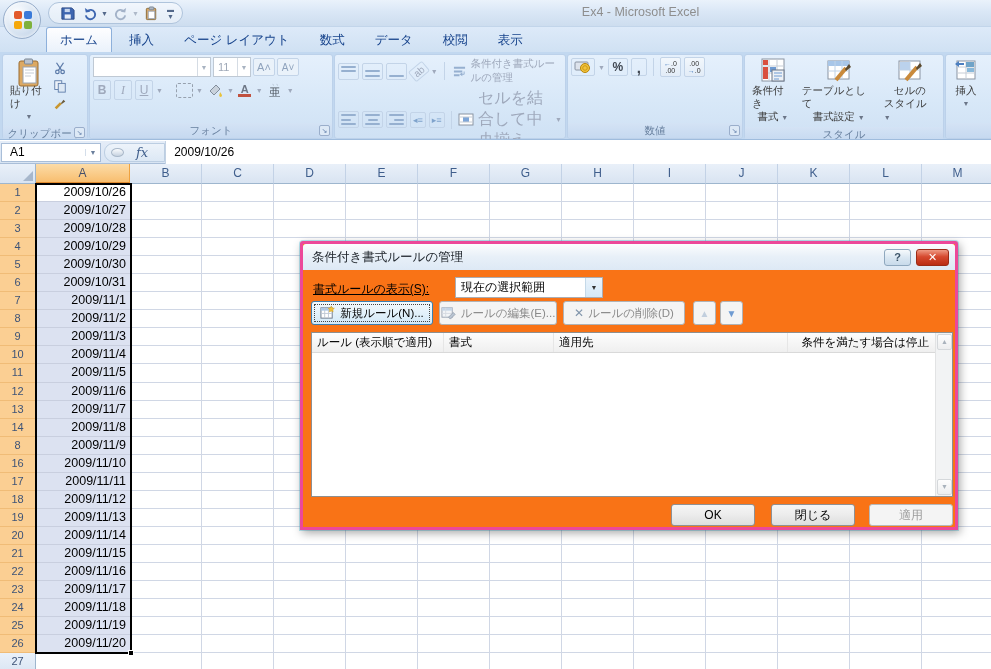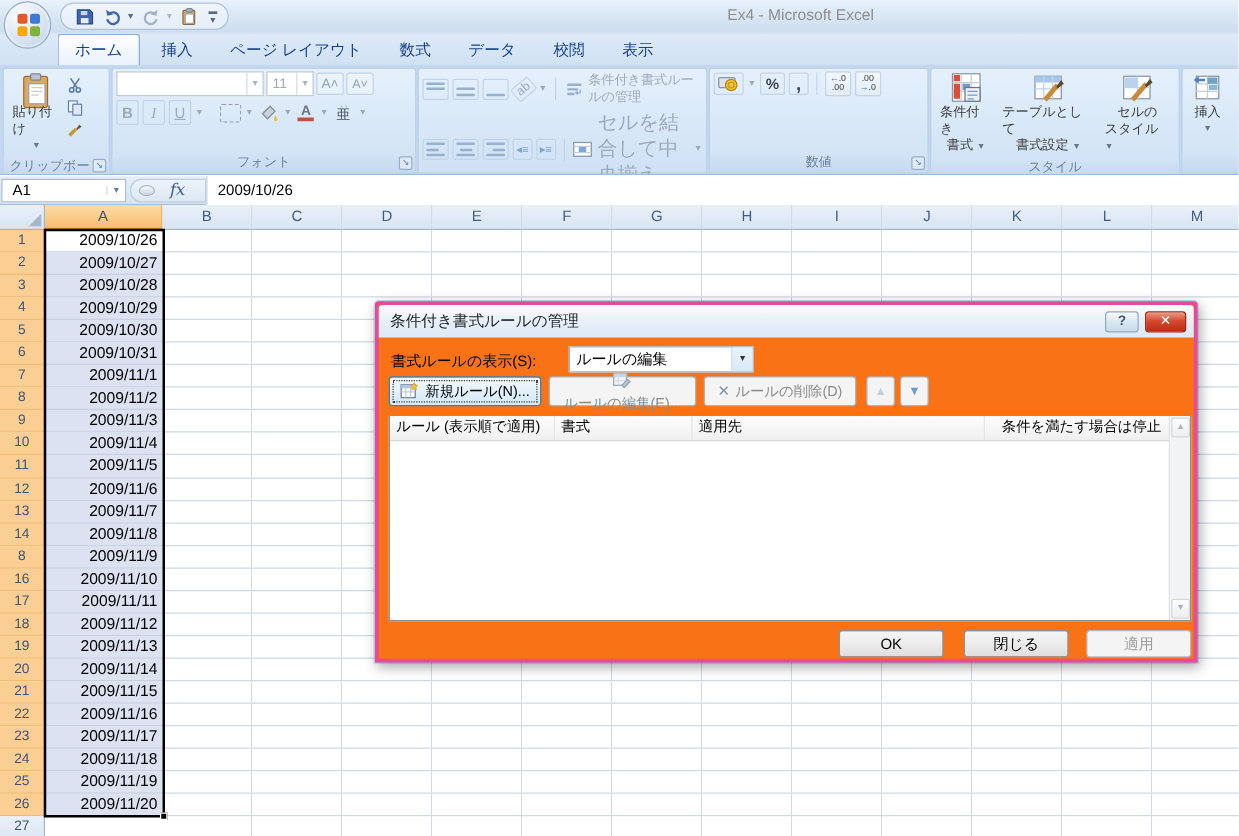--- a/index.html
+++ b/index.html
@@ -100,31 +100,31 @@
     z-index:10; }
   .dlg-title { height:26px; background:linear-gradient(#FCFDFE,#E8F0F8 48%,#DDE9F5); border-radius:3px 3px 0 0;
     display:flex; align-items:center; padding:0 6px 0 9px; font-size:12.5px; color:#20262D; }
   .dlg-help { margin-left:auto; width:27px; height:17px; background:linear-gradient(#F6FAFC,#DAE7F2 50%,#C8DAEA);
     border:1px solid #8FA8BE; border-radius:3px; color:#3C5468; font-weight:bold; font-size:11px;
     text-align:center; line-height:15px; }
   .dlg-close { width:33px; height:17px; margin-left:5px; background:linear-gradient(#EE9A84,#D6492F 45%,#BA2D13);
     border:1px solid #9C2B16; border-radius:3px; color:#fff; font-weight:bold; font-size:11px;
     text-align:center; line-height:15px; }
   .dlg-body { position:relative; height:263px; font-size:12px; color:#000; }
-  .show-label { position:absolute; left:10px; top:11px; }
+  .show-label { position:absolute; left:10px; top:11px;text-decoration:underline; }
   .show-combo { position:absolute; left:152px; top:7px; width:148px; height:21px; background:#fff;
     border:1px solid #ABADB3; display:flex; align-items:center; padding-left:5px; font-size:12px; }
   .show-combo .cb-arrow { margin-left:auto; width:17px; height:100%; background:linear-gradient(#EAF3FB,#D5E9F8);
     border-left:1px solid #C5D9E8; display:flex; align-items:center; justify-content:center; font-size:7px; color:#333; }
   .tool-btn { position:absolute; top:31px; height:24px; display:flex; align-items:center; justify-content:center;
     gap:4px; font-size:11.5px; border-radius:3px; }
   .tb-new { left:8px; width:122px; border:1px solid #3C7FB1;
     background:linear-gradient(#F3F9FD,#E4F2FB 45%,#D2E9F8); outline:1px dotted #444; outline-offset:-4px; color:#000; }
   .tb-dis { background:#F4F4F4; border:1px solid #B0B3B6; color:#8A8A8A; }
-  .tb-edit { left:136px; width:118px;flex-direction:column; }
+  .tb-edit { left:136px; width:118px; }
   .tb-del { left:260px; width:122px; }
   .tb-up { left:390px; width:23px; }
   .tb-down { left:417px; width:23px; }
   .x-ic { font-weight:bold; font-size:12px; color:#8296AC; }
   .arr-up { color:#C2CFDE; font-size:10px; }
   .arr-down { color:#6F9BD2; font-size:10px; }
   .rulelist { position:absolute; left:8px; top:62px; width:642px; height:165px; background:#fff;
     border:1px solid #8E8F8F; }
   .rl-header { height:20px; display:flex; align-items:center; background:linear-gradient(#FDFDFD,#EFEFEF);
     border-bottom:1px solid #D9D9D9; font-size:11.5px; padding-right:18px; }
@@ -647,21 +647,21 @@
 
   <div class="dialog">
     <div class="dlg-title">
       <span>条件付き書式ルールの管理</span>
       <span class="dlg-help">?</span>
       <span class="dlg-close">✕</span>
     </div>
     <div class="dlg-body">
       <span class="show-label">書式ルールの表示(S):</span>
       <div class="show-combo">
-        <span>ルールの編集</span>
+        <span>現在の選択範囲</span>
         <span class="cb-arrow">▼</span>
       </div>
 
       <div class="tool-btn tb-new">
         <span class="icon-16">
           <svg width="15" height="15" viewBox="0 0 16 16">
               <rect x="1" y="3" width="12" height="11" fill="#fff" stroke="#6B7688"></rect>
               <rect x="1" y="3" width="12" height="3" fill="#A8C6E8"></rect>
               <path d="M1 9h12M5 3v11M9 3v11" stroke="#BFC9D4"></path>
               <path d="M12 1l1 2.2 2.3.3-1.7 1.6.4 2.3-2-1.1-2 1.1.4-2.3L8.7 3.5l2.3-.3z" fill="#F3C33C" stroke="#C99A17" stroke-width=".5"></path>

